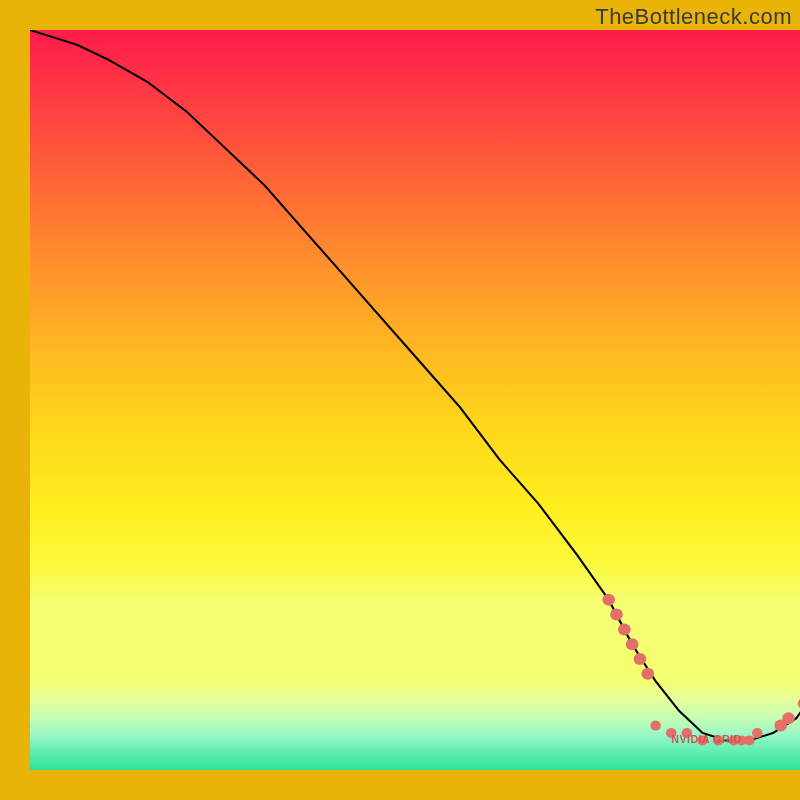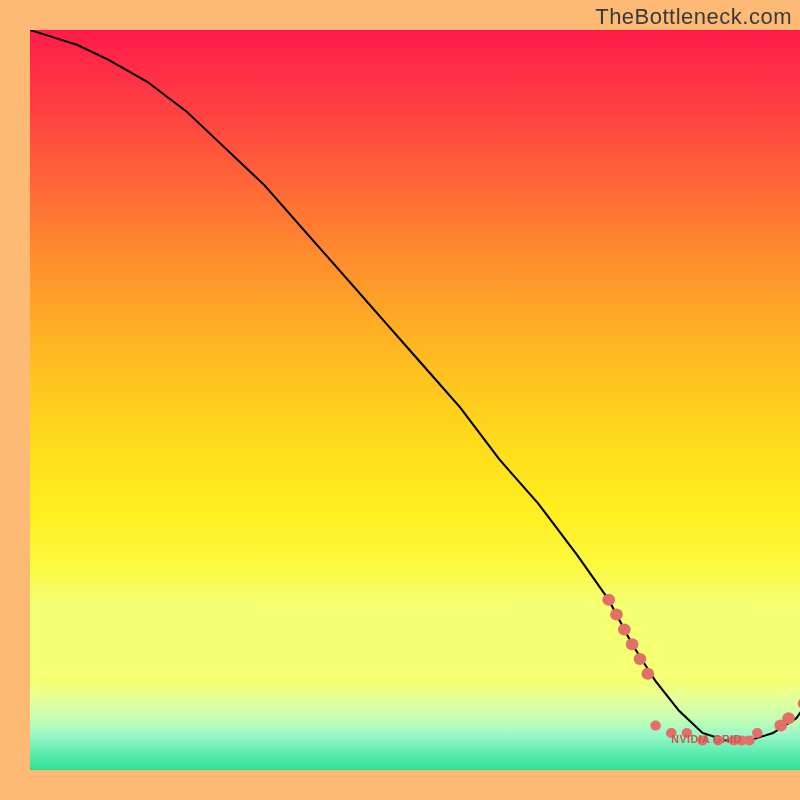--- a/index.html
+++ b/index.html
@@ -8,21 +8,21 @@
     width: 800px;
     height: 800px;
     background: #000;
     overflow: hidden;
     font-family: Arial, Helvetica, sans-serif;
   }
   .frame {
     position: relative;
     width: 800px;
     height: 800px;
-    background: #fdba74;
+    background: #eab308;
   }
   .watermark {
     position: absolute;
     top: 4px;
     right: 8px;
     color: #3a3a3a;
     font-size: 22px;
     font-weight: 500;
     letter-spacing: 0.5px;
     z-index: 5;

